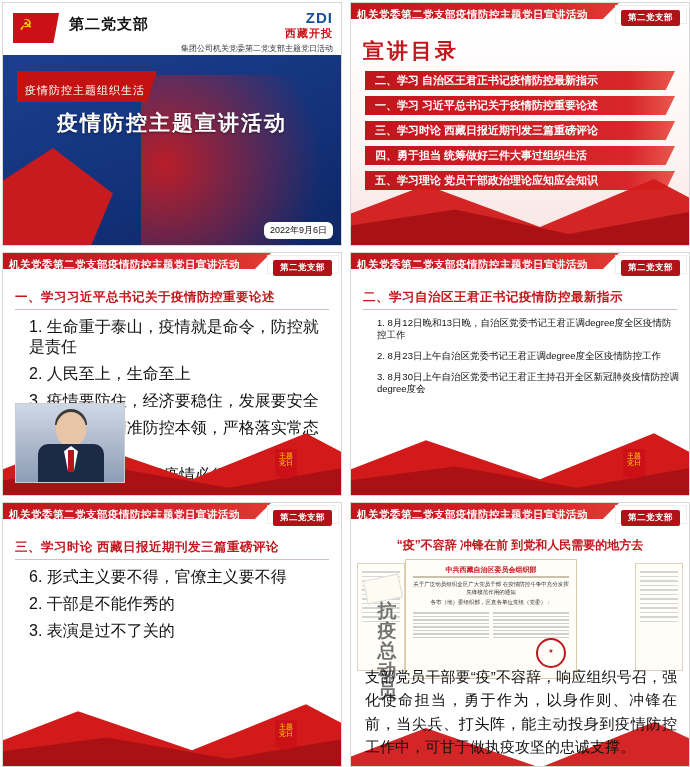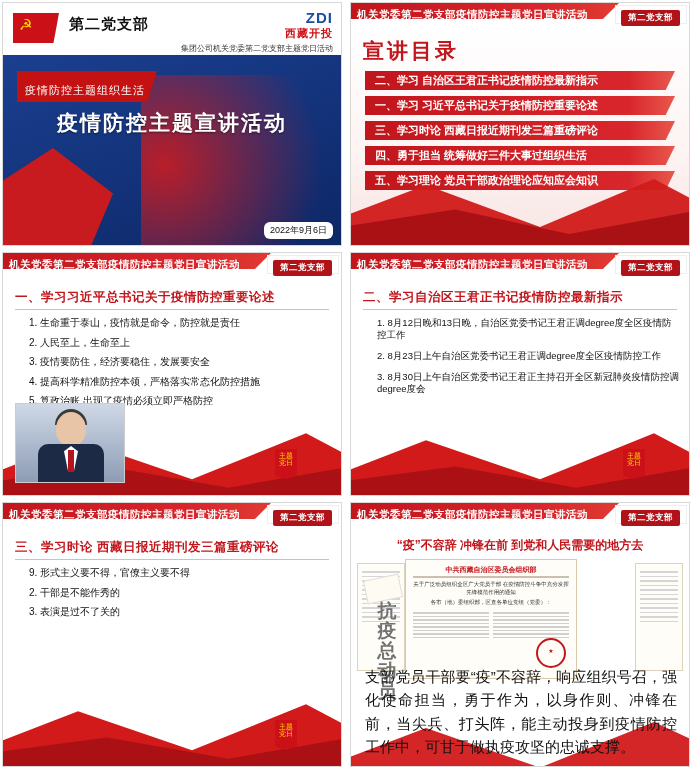--- a/index.html
+++ b/index.html
@@ -149,21 +149,21 @@
     font-size:12.5px;font-weight:bold;color:#c1161c;letter-spacing:.5px;
     white-space:nowrap;
   }
   .cs .rule{
     position:absolute;left:12px;right:12px;top:32px;height:1px;background:#d9b9b9;
   }
   .cs .lines{
     position:absolute;left:26px;right:10px;top:40px;
   }
   .cs .line{
-    font-size:10px;color:#111;margin-bottom:7px;line-height:1.25;
+    font-size:16px;color:#111;margin-bottom:7px;line-height:1.25;
   }
   .cs .lines.small .line{font-size:9.5px;margin-bottom:9px;}
   .cs .ribbon{
     position:absolute;left:-20px;bottom:-28px;width:380px;height:115px;
     background:#d21a1a;
     clip-path:polygon(0 60%,25% 28%,55% 62%,85% 22%,100% 48%,100% 100%,0 100%);
   }
   .cs .ribbon2{
     position:absolute;left:-10px;bottom:-10px;width:380px;height:62px;
     background:#a50f14;
@@ -368,21 +368,21 @@
         <span>机关党委第二党支部疫情防控主题党日宣讲活动</span>
       </div>
       <div class="tagwrap">
         <div class="tag">第二党支部</div>
       </div>
     </div>
     <div class="canvas">
       <div class="headline">三、学习时论  西藏日报近期刊发三篇重磅评论</div>
       <div class="rule"></div>
       <div class="lines">
-        <div class="line">9. 形式主义要不得，官僚主义要不得</div>
+        <div class="line">6. 形式主义要不得，官僚主义要不得</div>
         <div class="line">2. 干部是不能作秀的</div>
         <div class="line">3. 表演是过不了关的</div>
       </div>
       <div class="ribbon"></div>
       <div class="ribbon2"></div>
       <div class="flagmark">主题<br>党日</div>
     </div>
   </div>
 
   <div class="slide s6">

